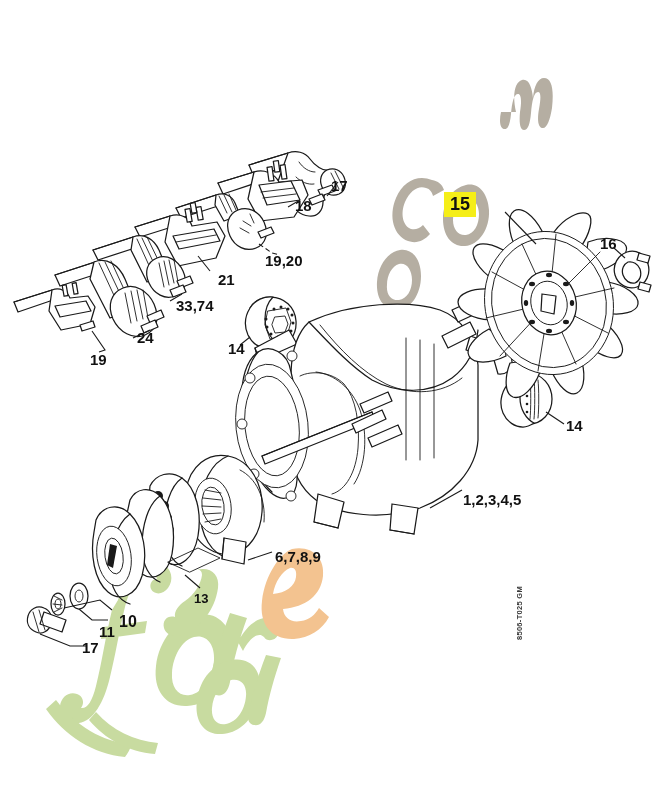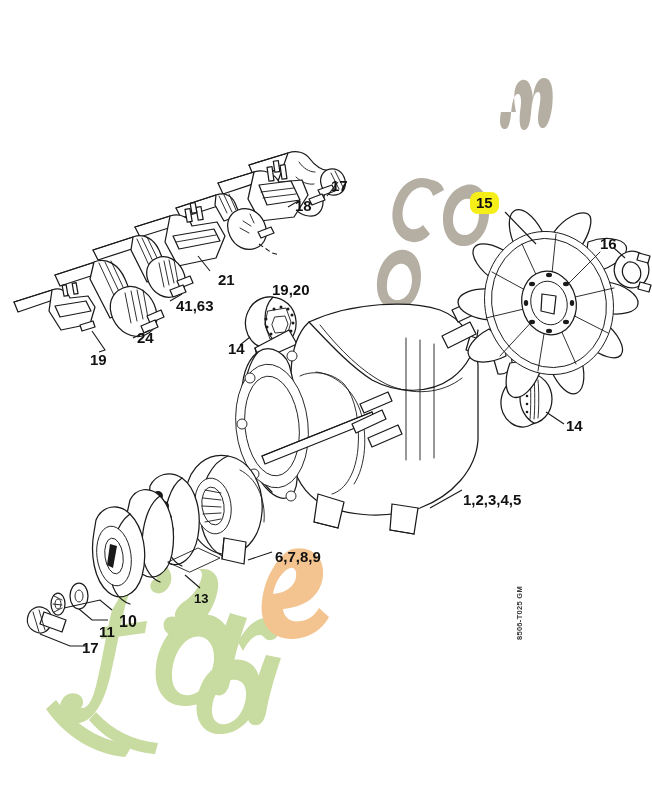--- a/index.html
+++ b/index.html
@@ -402,28 +402,28 @@
       <path class="wh" d="M28 616 c2 -7 9 -11 16 -8 c6 2 9 9 7 16 c-2 7 -9 11 -15 8 c-7 -3 -10 -9 -8 -16 z"></path>
       <path class="wh" d="M44 612 l22 8 l-4 12 l-22 -8 z"></path>
       <path class="lnT" d="M33 612 l6 20 M39 610 l6 20"></path>
     </g>
     <path class="lead" d="M40 634 L70 646 L86 646"></path>
 
   </svg>
 
   <div class="lbl" style="left:331px;top:178px;font-size:15px;">17</div>
   <div class="lbl" style="left:295px;top:198px;font-size:15px;">18</div>
-  <div class="lbl" style="left:272px;top:253px;font-size:15px;margin-top:29px;">19,20</div>
+  <div class="lbl" style="left:265px;top:253px;font-size:15px;">19,20</div>
   <div class="lbl" style="left:218px;top:272px;font-size:15px;">21</div>
-  <div class="lbl" style="left:176px;top:298px;font-size:15px;">41,63</div>
+  <div class="lbl" style="left:176px;top:298px;font-size:15px;">33,74</div>
   <div class="lbl" style="left:131px;top:330px;font-size:15px;margin-left:6px;">24</div>
   <div class="lbl" style="left:90px;top:352px;font-size:15px;">19</div>
   <div class="lbl" style="left:228px;top:341px;font-size:15px;">14</div>
 
-  <div class="lbl lbl-15" style="left:470px;top:192px;font-size:15px;border-radius:8px;">15</div>
+  <div class="lbl lbl-15" style="left:444px;top:192px;font-size:18px;">15</div>
 
   <div class="lbl" style="left:600px;top:236px;font-size:15px;">16</div>
   <div class="lbl" style="left:566px;top:418px;font-size:15px;">14</div>
   <div class="lbl" style="left:463px;top:492px;font-size:15px;">1,2,3,4,5</div>
   <div class="lbl" style="left:275px;top:549px;font-size:15px;">6,7,8,9</div>
   <div class="lbl" style="left:194px;top:592px;font-size:13px;">13</div>
   <div class="lbl" style="left:119px;top:614px;font-size:16px;">10</div>
   <div class="lbl" style="left:99px;top:624px;font-size:15px;">11</div>
   <div class="lbl" style="left:82px;top:640px;font-size:15px;">17</div>
 

